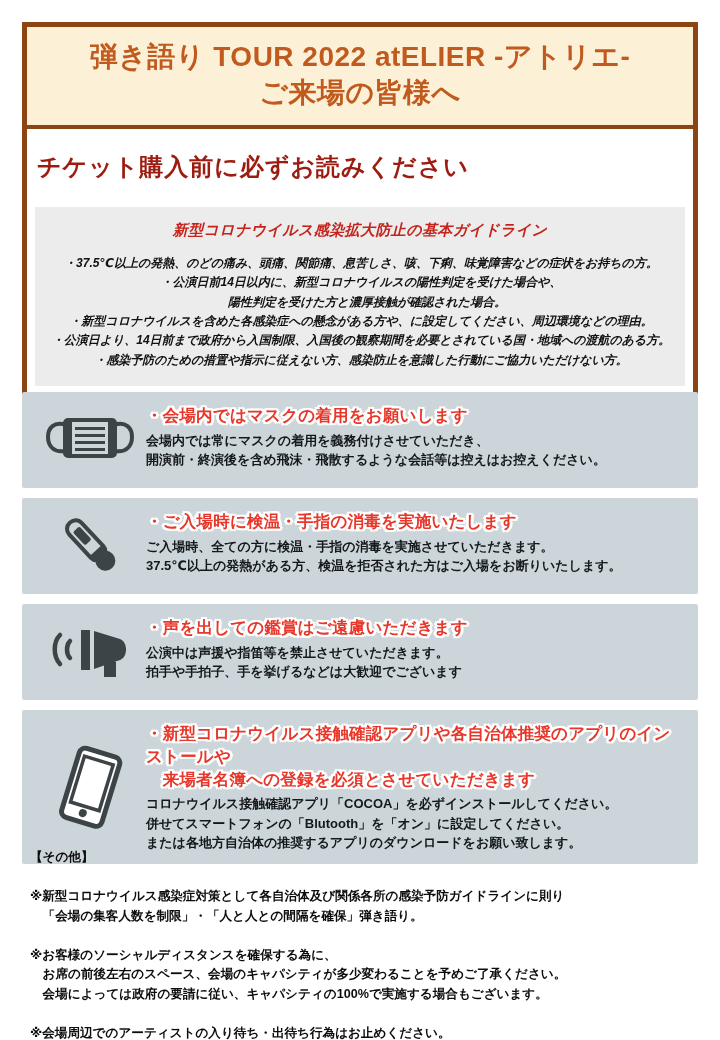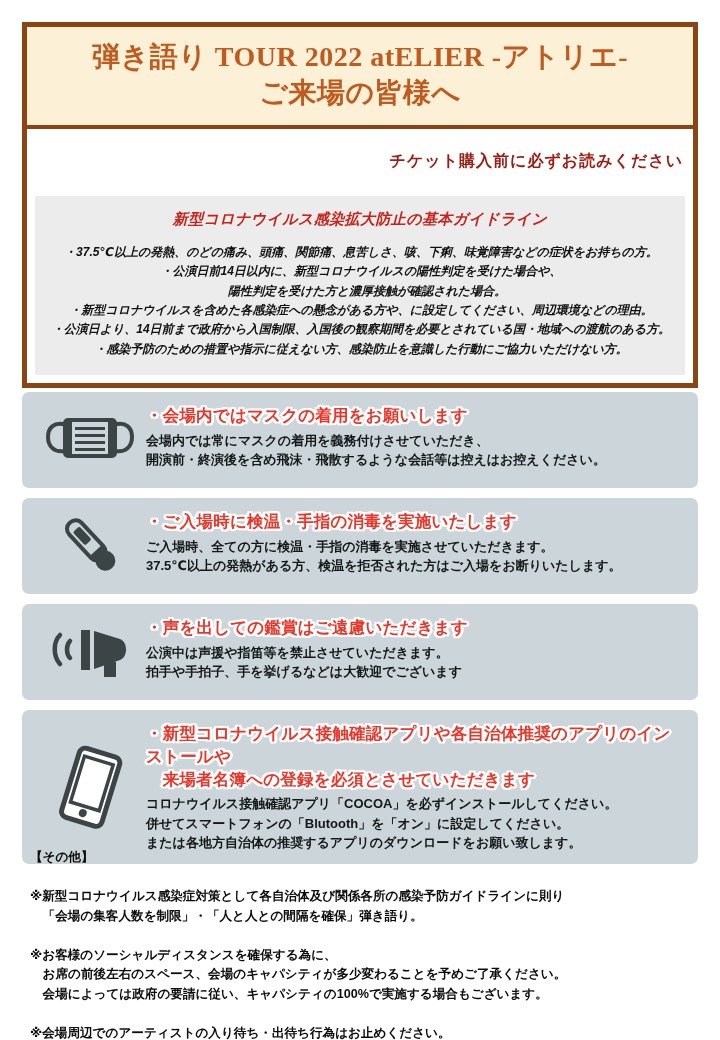--- a/index.html
+++ b/index.html
@@ -35,27 +35,27 @@
     background: #fcf1d7;
     color: #c15a1e;
     text-align: center;
     font-weight: bold;
     font-size: 28px;
     line-height: 1.28;
     letter-spacing: .5px;
     padding: 12px 10px 14px;
     border-bottom: 4px solid #8a4513;
   }
-  .panel-title .line { display: block; white-space: nowrap; font-family: Liberation Serif, serif; }
+  .panel-title .line { display: block; white-space: nowrap; }
 
   .panel-subtitle {
-    text-align: right;
+    text-align: left;
     color: #9c1c11;
     font-weight: bold;
-    font-size: 16px;
+    font-size: 24px;
     letter-spacing: 1px;
     padding: 22px 10px 24px;
     background: #ffffff;
   }
 
   .grey-box {
     background: #ececec;
     margin: 0 8px 8px;
     padding: 14px 12px 16px;
     font-style: italic;
@@ -86,21 +86,21 @@
     position: absolute;
     left: 22px;
     top: 392px;
     width: 676px;
   }
 
   .card {
     display: flex;
     align-items: flex-start;
     background: #ccd5d9;
-    border-radius: 7px;
+    border-radius: 2px;
     margin-bottom: 10px;
     padding: 10px 12px 12px;
     min-height: 84px;
   }
 
   .card-icon {
     flex: 0 0 112px;
     display: flex;
     align-items: center;
     justify-content: center;

